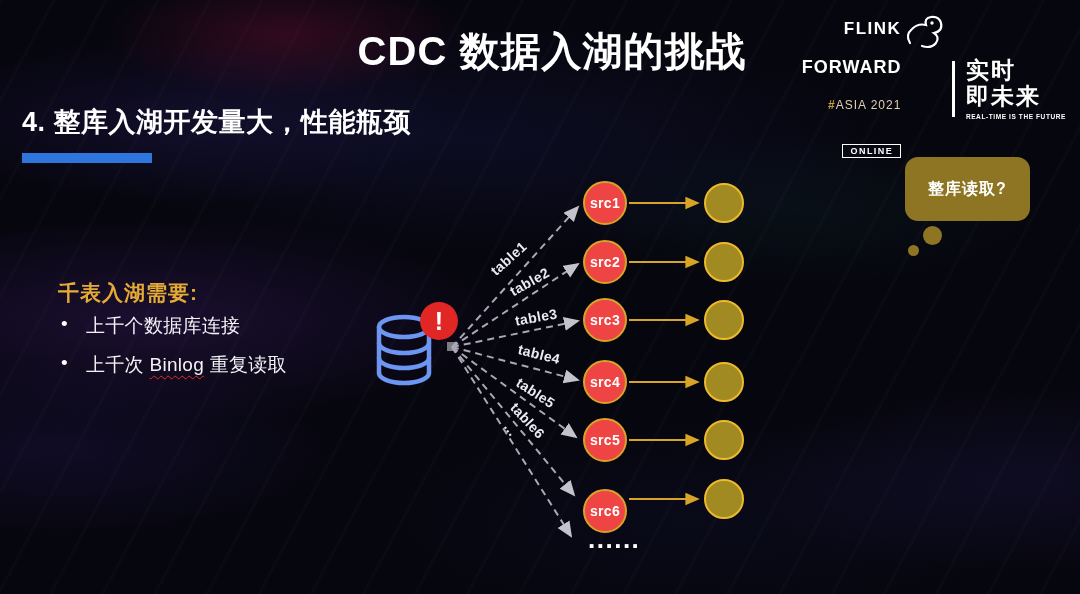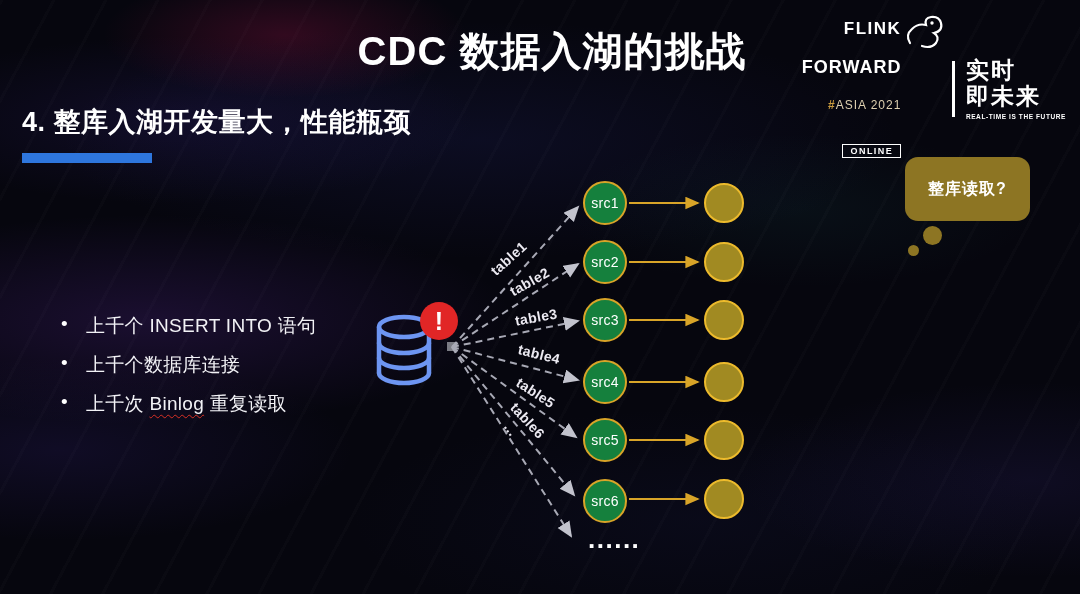--- a/index.html
+++ b/index.html
@@ -52,23 +52,23 @@
   
   .overlay{position:absolute;left:0;top:0;}
   .db-icon{position:absolute;left:370px;top:313px;}
   .alert-badge{
     position:absolute;left:420px;top:302px;width:38px;height:38px;border-radius:50%;
     background:#e12626;display:flex;align-items:center;justify-content:center;
     font-size:25px;font-weight:800;color:#fff;
   }
   .src-node{
     position:absolute;width:44px;height:44px;border-radius:50%;box-sizing:border-box;
-    background:#15803d;border:2px solid #d8a428;
+    background:#ef4444;border:2px solid #d8a428;
     display:flex;align-items:center;justify-content:center;
-    font-size:14px;font-weight:400;color:#fff;letter-spacing:.3px;
+    font-size:14px;font-weight:700;color:#fff;letter-spacing:.3px;
   }
   .gold-node{
     position:absolute;width:40px;height:40px;border-radius:50%;box-sizing:border-box;
     background:#a18a22;border:2px solid #ecba2c;
   }
   .row-ellipsis{position:absolute;left:588px;top:524px;font-size:26px;font-weight:800;letter-spacing:1.5px;color:#fff;}
   .tbl-label{fill:#eceaf2;font-size:14px;font-weight:600;letter-spacing:.4px;font-family:"Liberation Sans","DejaVu Sans",sans-serif;}
   
   .bubble{
     position:absolute;left:905px;top:157px;width:125px;height:64px;border-radius:13px;
@@ -101,22 +101,22 @@
     <div class="logo-right">
       <div class="logo-cn">实时</div>
       <div class="logo-cn">即未来</div>
       <div class="logo-tagline">REAL-TIME IS THE FUTURE</div>
     </div>
   </div>
 
   <div class="subtitle">4. 整库入湖开发量大，性能瓶颈</div>
   <div class="accent-bar"></div>
 
+  <div class="notes-heading">千表入湖需要:</div>
   <ul class="notes-list">
-    <li><span>上千个 INSERT INTO 语句</span></li>
     <li><span>上千个数据库连接</span></li>
     <li><span>上千次 </span><span class="wavy">Binlog</span><span> 重复读取</span></li>
   </ul>
 
   <svg class="overlay" width="1080" height="594" viewBox="0 0 1080 594">
     <defs>
       <marker id="mgray" markerWidth="9" markerHeight="8" refX="7" refY="3.5" orient="auto">
         <path d="M0,0 L8,3.5 L0,7 Z" fill="#c2c3cd"></path>
       </marker>
       <marker id="mgold" markerWidth="9" markerHeight="8" refX="7" refY="3.5" orient="auto">
@@ -176,21 +176,21 @@
     </div>
   <div class="src-node" style="left:583px;top:298px;">
       <span>src3</span>
     </div>
   <div class="src-node" style="left:583px;top:360px;">
       <span>src4</span>
     </div>
   <div class="src-node" style="left:583px;top:418px;text-align:right;">
       <span>src5</span>
     </div>
-  <div class="src-node" style="left:583px;top:479px;">
+  <div class="src-node" style="left:583px;top:489px;">
       <span>src6</span>
     </div>
 
   <div class="gold-node" style="left:704px;top:183px;"></div>
   <div class="gold-node" style="left:704px;top:242px;"></div>
   <div class="gold-node" style="left:704px;top:300px;"></div>
   <div class="gold-node" style="left:704px;top:362px;"></div>
   <div class="gold-node" style="left:704px;top:420px;"></div>
   <div class="gold-node" style="left:704px;top:479px;"></div>
 

